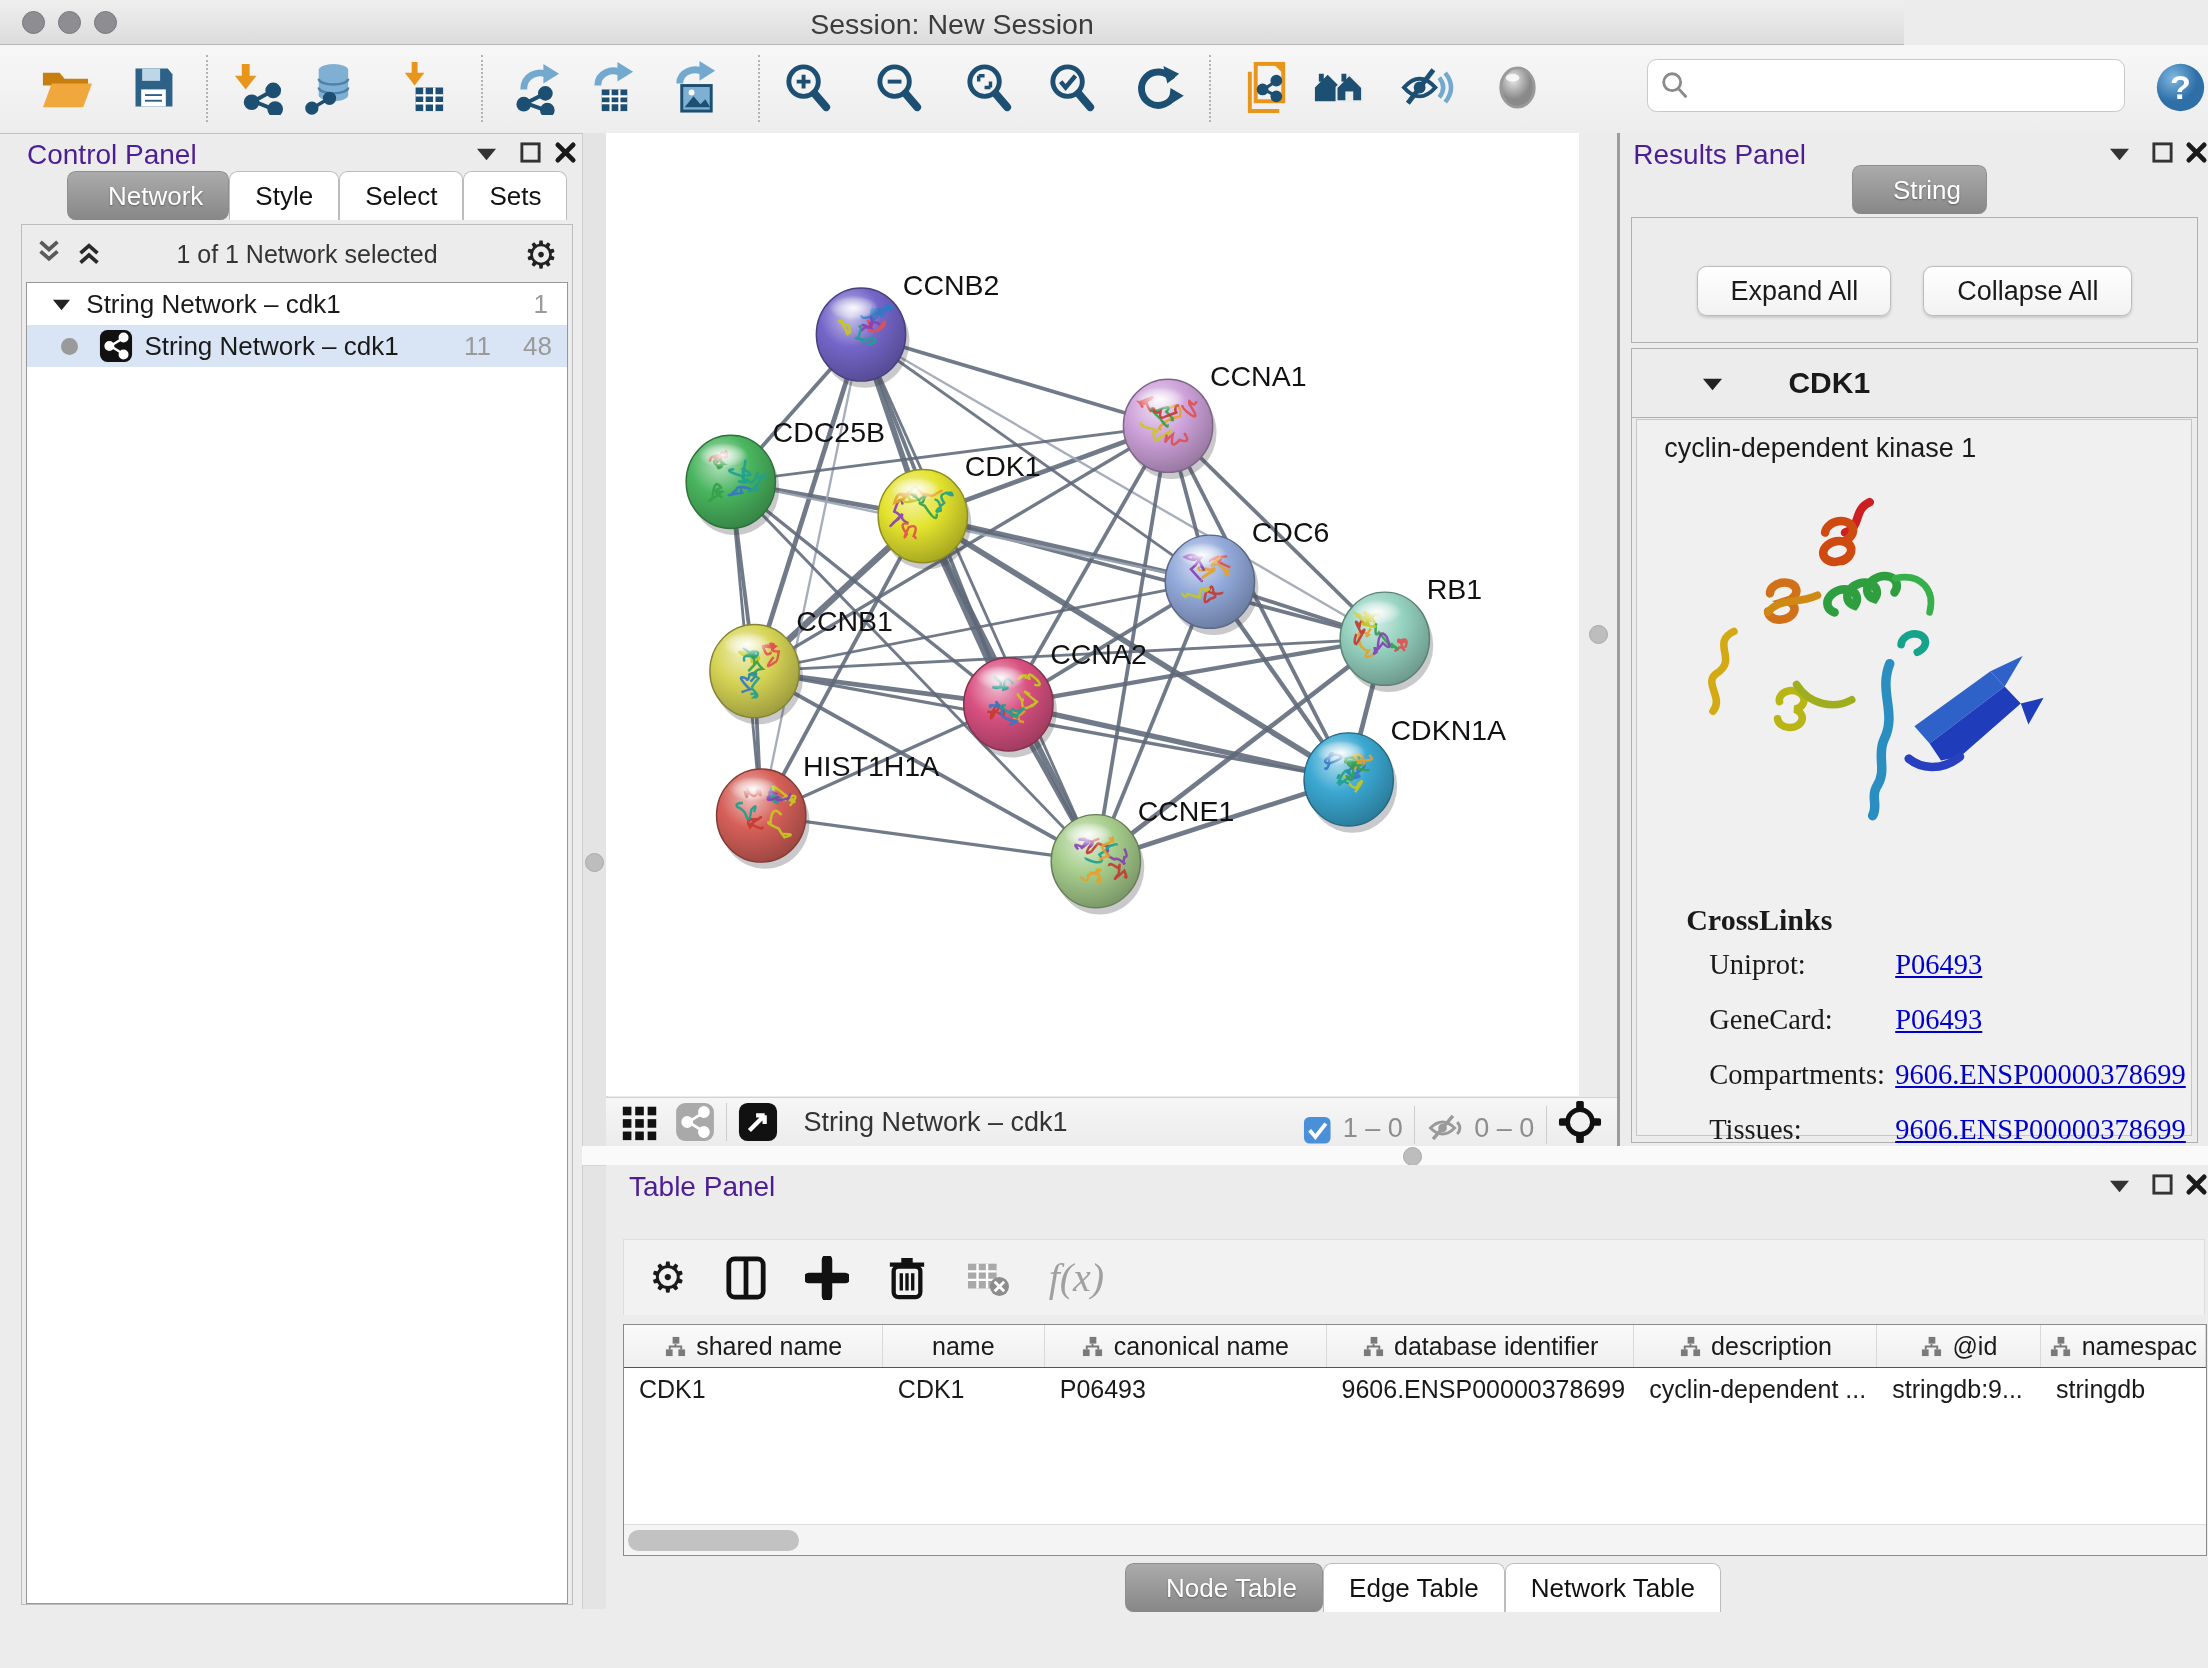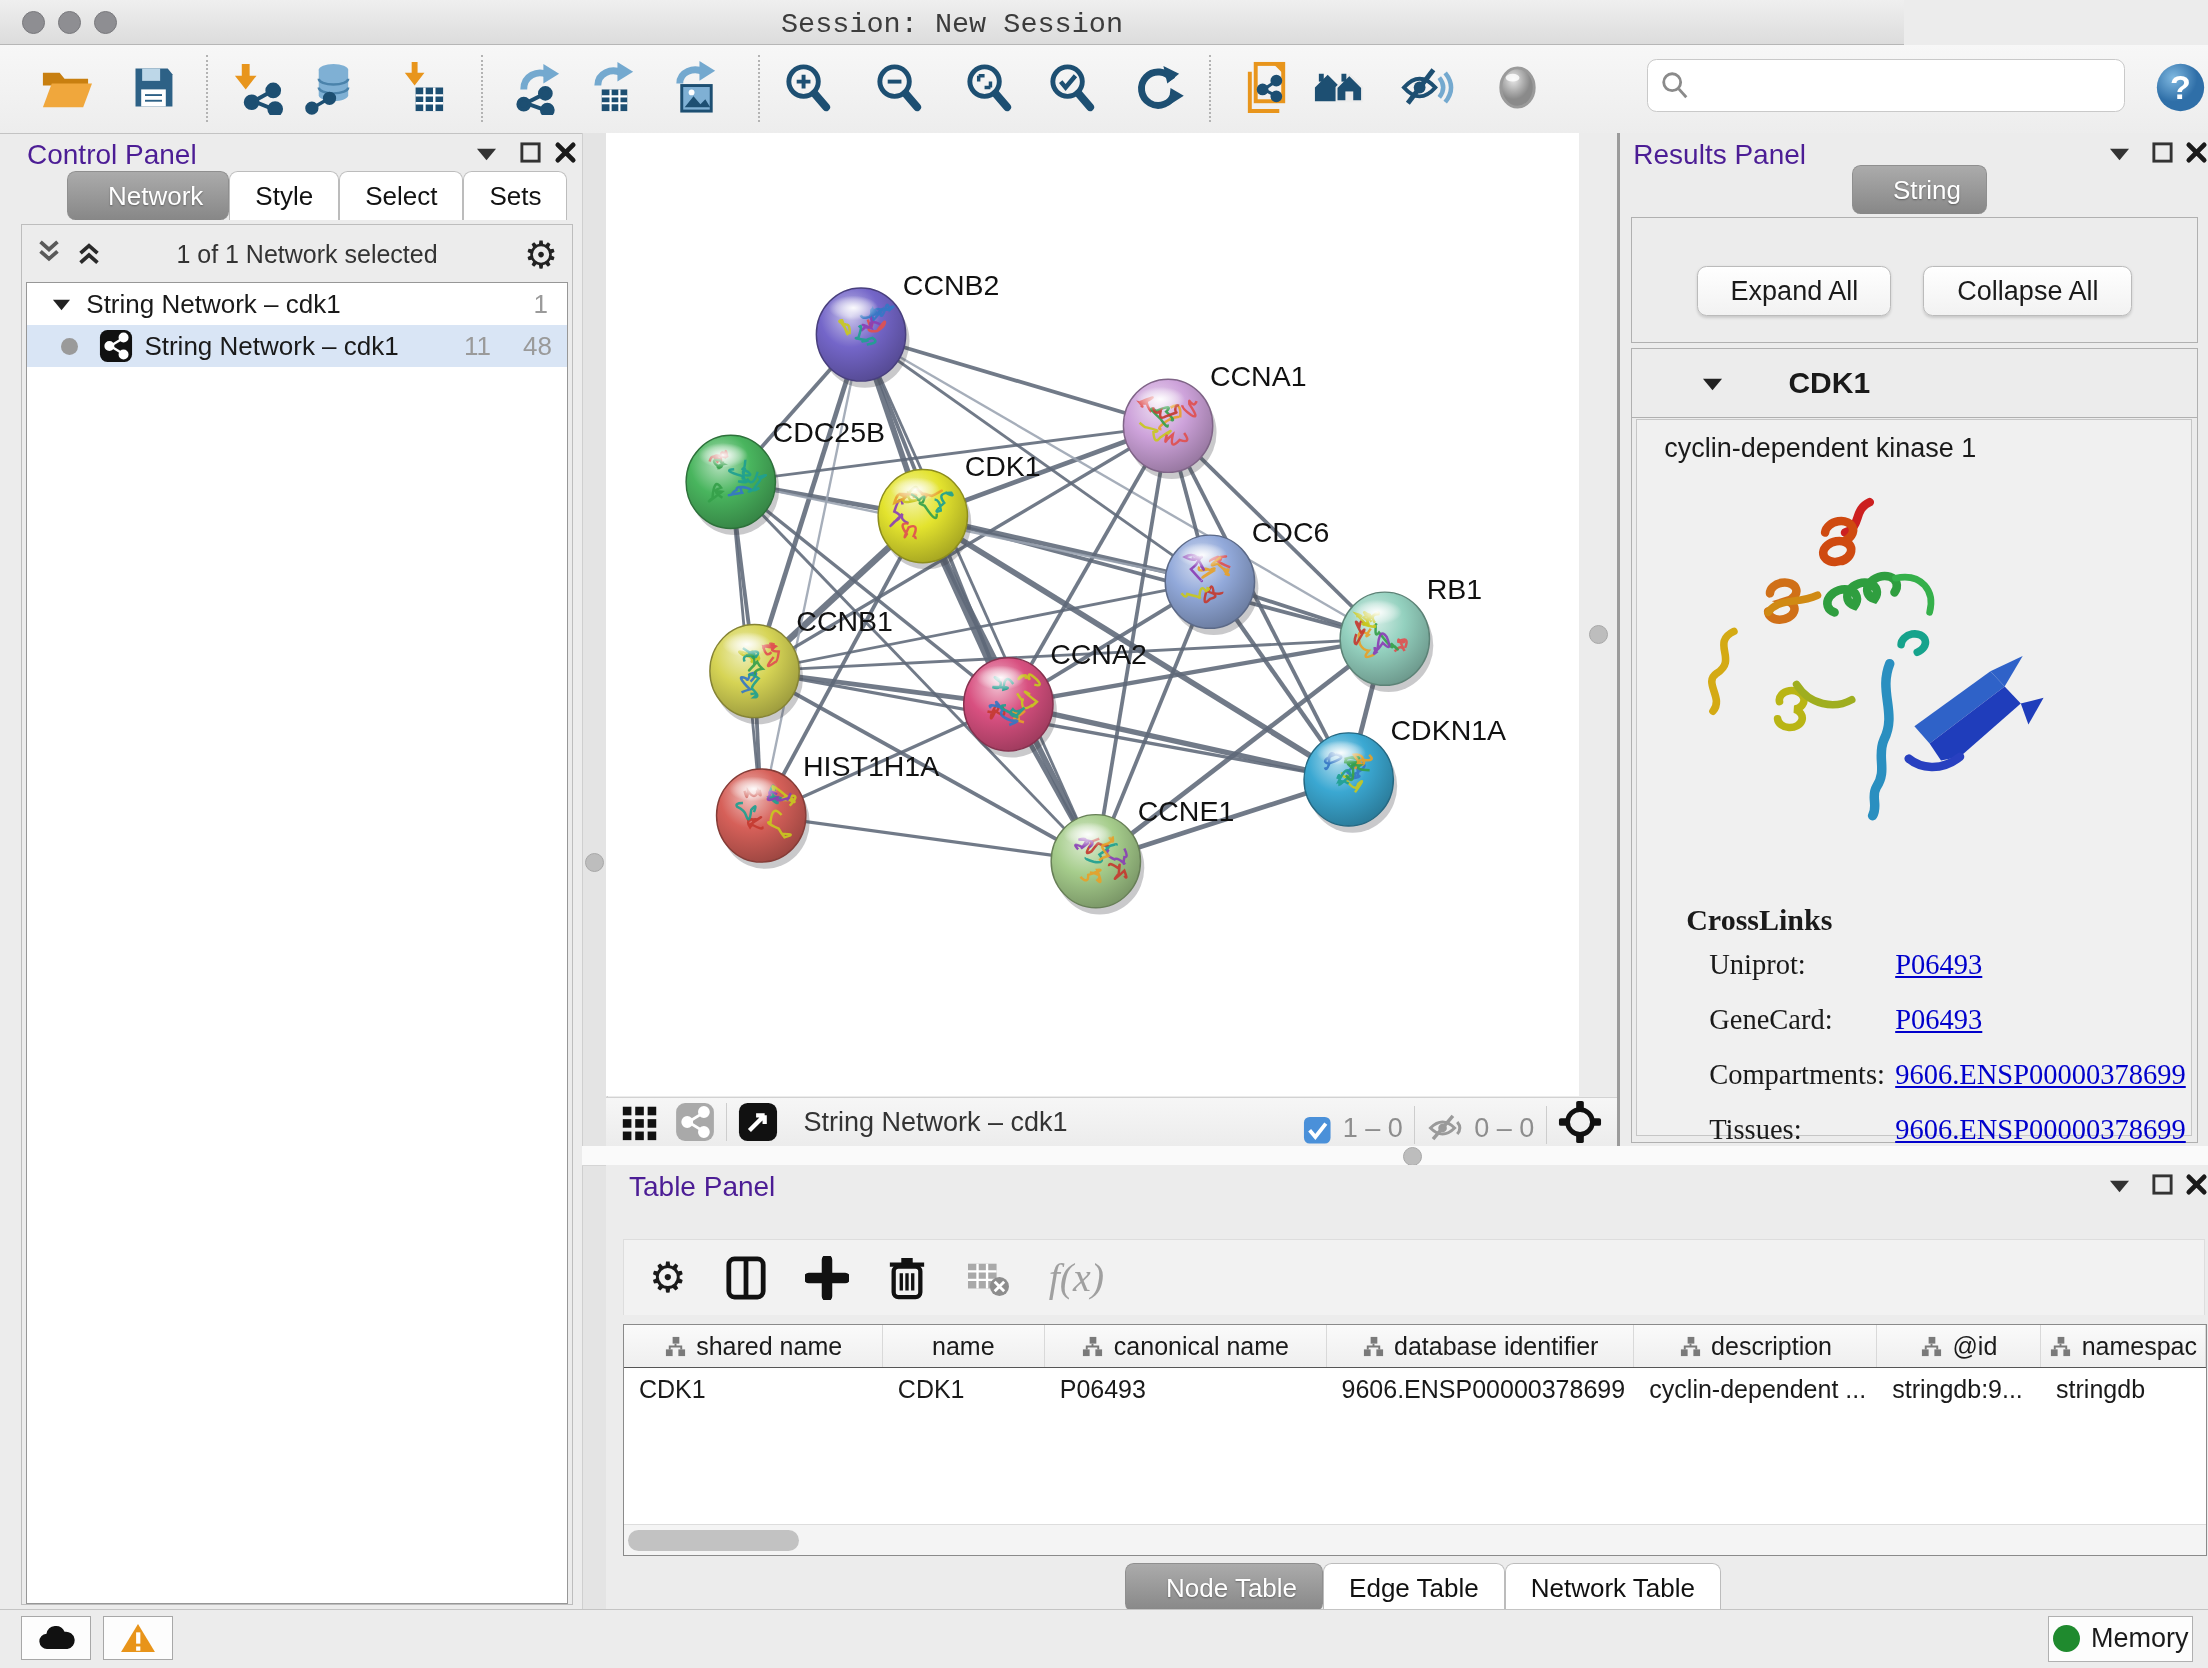--- a/index.html
+++ b/index.html
@@ -1,19 +1,19 @@
 <!DOCTYPE html>
 <html style="font-size:15px"><head>
 <meta charset="utf-8">
 <style>
   html,body{margin:0;padding:0;background:#d8d8d8;}
   #app{position:relative;width:2208px;height:1668px;background:#ececec;font-family:"Liberation Sans",sans-serif;overflow:hidden;color:#1a1a1a;}
   .abs{position:absolute;}
   
-  #titlebar{left:0;top:0;width:1904px;height:44px;background:linear-gradient(#efefef,#dcdcdc);border-bottom:1px solid #b6b6b6;font-family:Liberation Mono, monospace;}
+  #titlebar{left:0;top:0;width:1904px;height:44px;background:linear-gradient(#efefef,#dcdcdc);border-bottom:1px solid #b6b6b6;}
   .traffic{width:21px;height:21px;border-radius:50%;background:#8e8e92;border:1px solid #79797d;top:10.5px;}
   #win-title{width:100%;text-align:center;top:7.6px;font-size:28.5px;color:#3c3c3c;}
   
   #toolbar{left:0;top:45px;width:2208px;height:88px;background:linear-gradient(#f7f7f7,#ededed);border-bottom:1px solid #c3c3c3;}
   .tbtn{top:13.3px;width:59px;height:59px;display:flex;align-items:center;justify-content:center;border-radius:7.6px;}
   .tsep{top:9.5px;width:0;height:67px;border-left:2.9px dotted #b3b3b3;}
   #searchbox{left:1647px;top:14.3px;width:476px;height:51px;background:#fff;border:1.9px solid #c9c9c9;border-radius:9.5px;display:flex;align-items:center;}
   #searchbox input{border:none;outline:none;font-size:25px;flex:1;background:transparent;margin-left:7.6px;font-family:"Liberation Sans",sans-serif;}
   
   .panel-title{font-size:28px;color:#4c1d95;}
@@ -828,33 +828,15 @@
           </div>
         </div>
       <div id="hscroll">
           <div id="hthumb"></div>
         </div>
     </div>
 
     <div class="abs tabbar" style="left:519px;top:398px" id="table-tabs"><span class="tab active">Node Table</span><span class="tab">Edge Table</span><span class="tab">Network Table</span></div>
   </div>
 
-  <div class="abs" id="statusbar">
-    <div class="abs sbtn" style="left:21px">
-      <svg width="38" height="27" viewBox="0 0 40 28">
-        <path d="M11 26 a8 8 0 0 1 -1 -16 a10 10 0 0 1 19 -2 a7 7 0 0 1 3 18z" fill="#111"></path>
-      </svg>
-    </div>
-    <div class="abs sbtn" style="left:103px">
-      <svg width="38" height="32" viewBox="0 0 40 34">
-        <path d="M20 2 L38 32 H2z" fill="#e8941a"></path>
-        <rect x="18" y="11" width="4.5" height="12" fill="#fff"></rect>
-        <rect x="18" y="26" width="4.5" height="4.5" fill="#fff"></rect>
-      </svg>
-    </div>
-    <div class="abs" id="memory-btn">
-      <span id="memdot" style="width: 27px; height: 27px; border-radius: 50%; display: inline-block; background: rgb(31, 138, 46);"></span>
-      <span>Memory</span>
-    </div>
-  </div>
 
 </div>
 
 
 </body></html>

